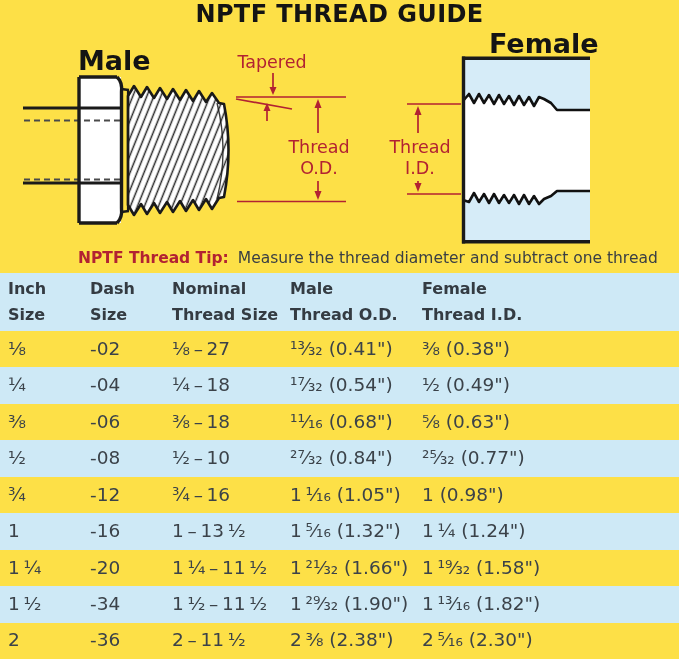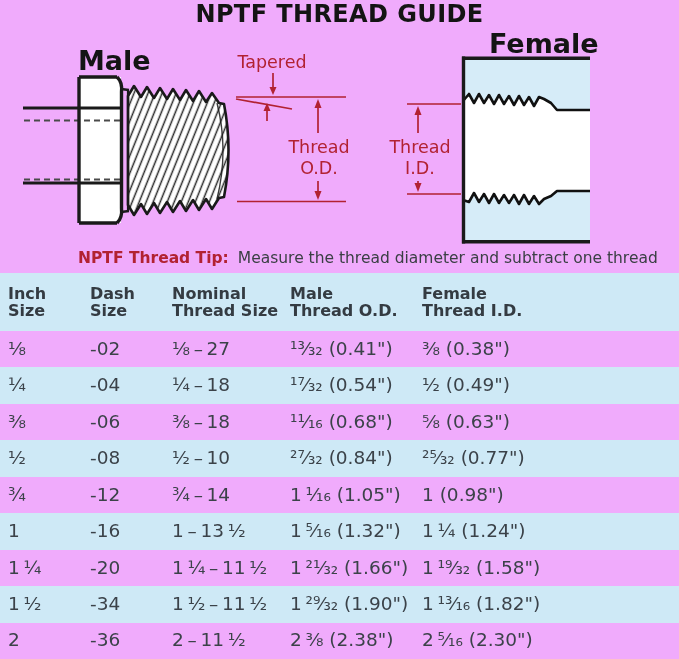--- a/index.html
+++ b/index.html
@@ -1,17 +1,17 @@
 <!DOCTYPE html>
 <html><head>
 <meta charset="utf-8">
 <style>
   html,body{margin:0;padding:0;background:#ffffff;}
   .stage{
-    position:relative;width:679px;height:659px;overflow:hidden;background:#f0abfc;
+    position:relative;width:679px;height:659px;overflow:hidden;background:#fde047;
     font-family:"DejaVu Sans","Liberation Sans",sans-serif;
   }
   .title{
     position:absolute;top:0;left:0;width:100%;margin:0;text-align:center;
     font-size:24px;font-weight:bold;letter-spacing:.4px;color:#141414;line-height:28px;
   }
   .diagram-svg{position:absolute;top:0;left:0;}
   .svg-label{font-family:"DejaVu Sans","Liberation Sans",sans-serif;font-weight:bold;fill:#141414;}
   .svg-red-text{font-family:"DejaVu Sans","Liberation Sans",sans-serif;fill:#B22232;}
   .tip{
@@ -23,21 +23,21 @@
   .thread-table{
     position:absolute;top:273px;left:0;right:0;bottom:0;
     display:flex;flex-direction:column;
   }
   .thead{
     height:58px;flex:0 0 58px;background:#CEE9F6;
     display:grid;grid-template-columns:82px 82px 118px 132px 1fr;
     align-items:center;
   }
   .th{
-    padding-left:8px;font-weight:bold;font-size:16px;line-height:17px;
+    padding-left:8px;font-weight:bold;font-size:16px;line-height:26px;
     color:#343b42;white-space:pre-line;
   }
   .trow{
     flex:1 1 auto;
     display:grid;grid-template-columns:82px 82px 118px 132px 1fr;
     align-items:center;
   }
   .trow.alt{background:#CEE9F6;}
   .td{
     padding-left:8px;font-size:18.5px;color:#3b4249;white-space:nowrap;line-height:1;
@@ -175,21 +175,21 @@
     <div class="trow alt">
       <div class="td">½</div>
       <div class="td">-08</div>
       <div class="td">½ – 10</div>
       <div class="td">²⁷⁄₃₂ (0.84")</div>
       <div class="td">²⁵⁄₃₂ (0.77")</div>
     </div>
     <div class="trow">
       <div class="td">¾</div>
       <div class="td">-12</div>
-      <div class="td">¾ – 14</div>
+      <div class="td">¾ – 16</div>
       <div class="td">1 ¹⁄₁₆ (1.05")</div>
       <div class="td">1 (0.98")</div>
     </div>
     <div class="trow alt">
       <div class="td">1</div>
       <div class="td">-16</div>
       <div class="td">1 – 13 ½</div>
       <div class="td">1 ⁵⁄₁₆ (1.32")</div>
       <div class="td">1 ¼ (1.24")</div>
     </div>

